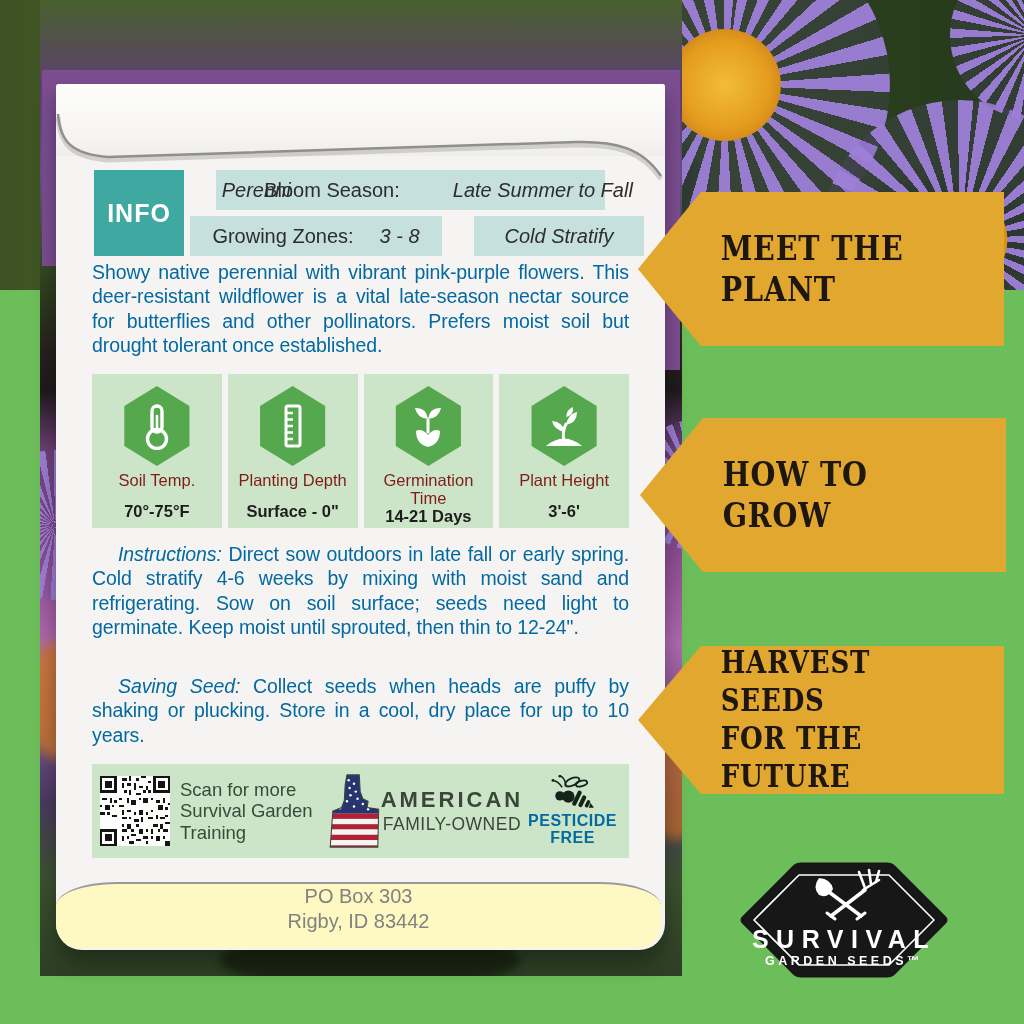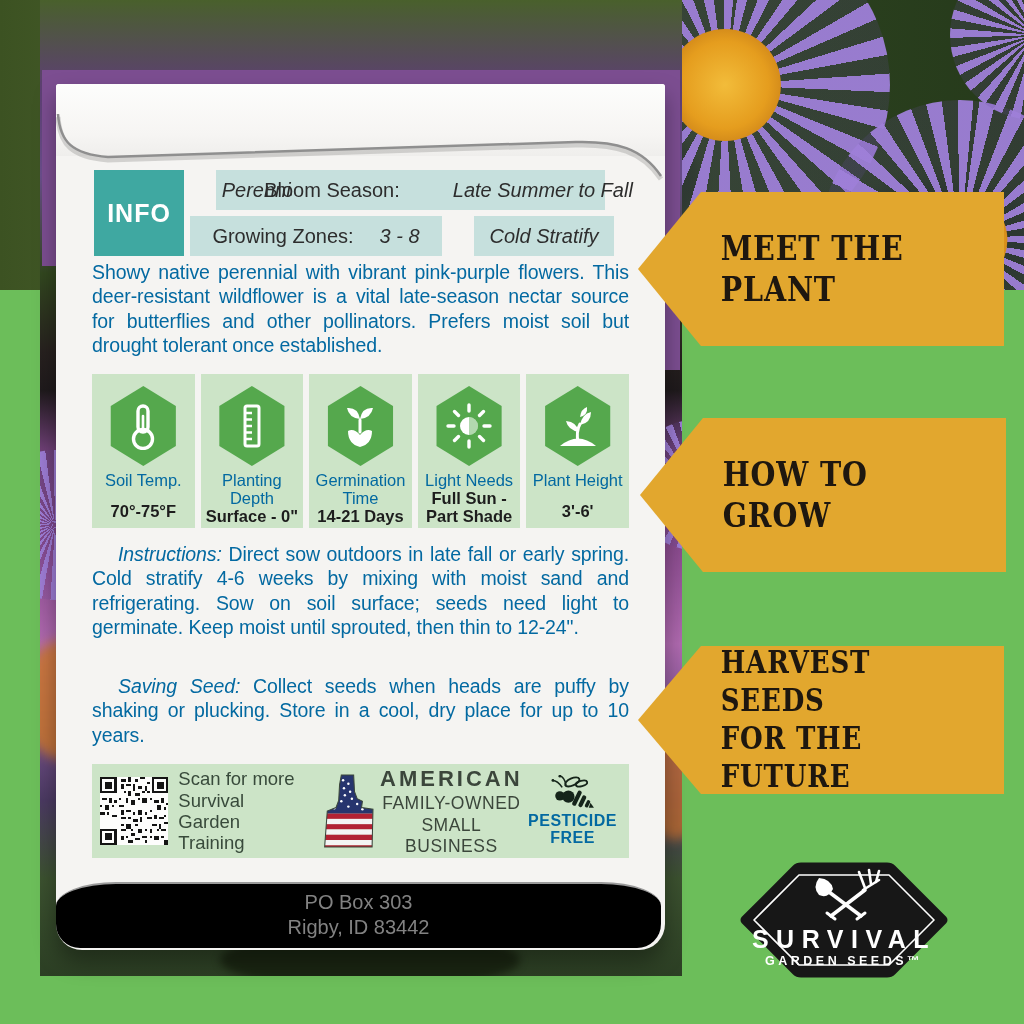--- a/index.html
+++ b/index.html
@@ -18,44 +18,44 @@
     border-radius:50%;background:radial-gradient(circle,#f2bc3a 0%,#e59d1e 55%,#b86f15 100%);}
   .flower.noc::after{display:none;}
 
   
   .purple{position:absolute;background:#7c4e91;z-index:3;}
   .packet-body{position:absolute;left:56px;top:84px;width:609px;height:866px;z-index:4;
     background:#f5f4f2;border-radius:3px 3px 26px 26px;box-shadow:0 12px 22px rgba(0,0,0,.35);}
   .flap-shade{position:absolute;left:0;top:0;width:100%;height:72px;
     background:linear-gradient(180deg,#fdfdfc 0%,#f6f5f3 70%,#efeeec 100%);border-radius:3px 3px 0 0;}
   .seam-svg{position:absolute;left:0;top:0;}
-  .flap-bottom{position:absolute;left:0;top:798px;width:605px;height:66px;background:#000000;
+  .flap-bottom{position:absolute;left:0;top:798px;width:605px;height:66px;background:#fef9c3;
     border-top:2px solid #9a9a9a;border-radius:60px 60px 24px 24px / 24px 24px 24px 24px;
-    text-align:center;padding-top:6px;box-sizing:border-box;}
+    text-align:center;box-sizing:border-box;}
   .addr{color:#828282;font-size:20px;line-height:1.25;}
 
   
   .info-wrap{position:absolute;left:38px;top:86px;width:524px;height:86px;}
   .info-badge{position:absolute;left:0;top:0;width:90px;height:86px;background:#3fa8a1;color:#fff;
     display:flex;align-items:center;justify-content:center;font-weight:bold;font-size:25px;letter-spacing:1px;}
   .cell{position:absolute;background:#c6e0dd;color:#2d2d2d;font-size:20px;
     display:flex;align-items:center;justify-content:center;white-space:nowrap;}
   .bi{font-weight:normal;font-style:italic;margin-left:26px;}
 
   
   .para{position:absolute;left:36px;width:537px;font-size:19.5px;line-height:1.25;color:#0369a1;
     text-align:justify;letter-spacing:-0.1px;}
 
   
   .stats{position:absolute;left:36px;top:290px;width:537px;height:154px;display:flex;gap:6px;}
   .stat{flex:1 1 0;background:#cce4c7;display:flex;flex-direction:column;align-items:center;padding:12px 2px 8px;box-sizing:border-box;}
   .hex{width:74px;height:80px;background:#55a84d;flex:0 0 auto;
     clip-path:polygon(50% 0,94% 25%,94% 75%,50% 100%,6% 75%,6% 25%);
     display:flex;align-items:center;justify-content:center;}
-  .stat-label{margin-top:5px;font-size:16.5px;line-height:1.1;color:#0369a1;text-align:center;flex:1 1 auto;}
+  .stat-label{margin-top:5px;font-size:16.5px;line-height:1.1;color:#7f1d1d;text-align:center;flex:1 1 auto;}
   .stat-value{font-size:16.5px;line-height:1.1;font-weight:bold;color:#1d1d1d;text-align:center;white-space:pre-line;}
 
   
   .footer-band{position:absolute;left:36px;top:680px;width:537px;height:94px;background:#cce4c7;
     display:flex;align-items:center;padding:0 8px;box-sizing:border-box;}
   .qr-cap{margin-left:10px;font-size:18.5px;line-height:1.15;color:#384a3b;white-space:pre-line;}
   .us-stack{margin-left:0;text-align:center;color:#3b463b;}
   .us1{font-size:22px;letter-spacing:3px;font-weight:bold;}
   .us2,.us3{font-size:17.5px;letter-spacing:.5px;margin-top:1px;}
   .pf-stack{margin-left:auto;margin-right:4px;text-align:center;color:#0369a1;}
@@ -115,21 +115,21 @@
         <span>Perennial</span>
       </div>
       <div class="cell" style="left:198px;top:0;width:313px;height:40px;gap:27px;">
         <span>Bloom Season: </span>
         <span class="bi">Late Summer to Fall</span>
       </div>
       <div class="cell" style="left:96px;top:46px;width:252px;height:40px;">
         <span>Growing Zones: </span>
         <span class="bi">3 - 8</span>
       </div>
-      <div class="cell bi" style="left:354px;top:46px;width:140px;height:40px;justify-content:center;">
+      <div class="cell bi" style="left:354px;top:46px;width:170px;height:40px;justify-content:center;">
         <span>Cold Stratify</span>
       </div>
     </div>
 
     <div class="para" style="top:176px;">Showy native perennial with vibrant pink-purple flowers. This deer-resistant wildflower is a vital late-season nectar source for butterflies and other pollinators. Prefers moist soil but drought tolerant once established.</div>
 
     <div class="stats">
       <div class="stat">
         <div class="hex">
           <svg width="40" height="48" viewBox="0 0 40 48">
@@ -161,41 +161,20 @@
         <div class="hex">
           <svg width="44" height="48" viewBox="0 0 44 48">
             <path d="M22 30 v-12" stroke="#fff" stroke-width="3" fill="none" stroke-linecap="round"></path>
             <path d="M22 17 q-11 -1 -13 -11 q11 -1 13 11 z" fill="#fff"></path>
             <path d="M22 17 q11 -1 13 -11 q-11 -1 -13 11 z" fill="#fff"></path>
             <path d="M10 29 q0 13 12 16 q12 -3 12 -16 q-6 -3 -12 4 q-6 -7 -12 -4 z" fill="#fff"></path>
           </svg>
         </div>
         <div class="stat-label">Germination Time</div>
         <div class="stat-value">14-21 Days</div>
-      </div>
-      <div class="stat">
-        <div class="hex">
-          <svg width="48" height="48" viewBox="0 0 48 48">
-            <circle cx="24" cy="24" r="9" fill="#fff"></circle>
-            <path d="M24 15 a9 9 0 0 1 0 18 z" fill="#55a84d" opacity=".45"></path>
-            <g stroke="#fff" stroke-width="3.4" stroke-linecap="round">
-              <line x1="24" y1="3" x2="24" y2="9"></line>
-                <line x1="24" y1="39" x2="24" y2="45"></line>
-              <line x1="3" y1="24" x2="9" y2="24"></line>
-                <line x1="39" y1="24" x2="45" y2="24"></line>
-              <line x1="9.5" y1="9.5" x2="13.5" y2="13.5"></line>
-                <line x1="34.5" y1="34.5" x2="38.5" y2="38.5"></line>
-              <line x1="9.5" y1="38.5" x2="13.5" y2="34.5"></line>
-                <line x1="34.5" y1="13.5" x2="38.5" y2="9.5"></line>
-            </g>
-          </svg>
-        </div>
-        <div class="stat-label">Light Needs</div>
-        <div class="stat-value">Full Sun -
-Part Shade</div>
       </div>
       <div class="stat">
         <div class="hex">
           <svg width="48" height="48" viewBox="0 0 48 48">
             <path d="M6 44 q18 -15 36 0 z" fill="#fff"></path>
             <path d="M24 41 q-2 -12 2 -19" stroke="#fff" stroke-width="3" fill="none" stroke-linecap="round"></path>
             <path d="M26 23 q2 -11 11 -13 q0 11 -11 13 z" fill="#fff"></path>
             <path d="M25 30 q-11 -2 -13 -11 q11 1 13 11 z" fill="#fff"></path>
             <path d="M26 15 q1 -8 7 -10 q1 8 -7 10 z" fill="#fff"></path>
           </svg>
@@ -338,21 +317,20 @@
           <rect x="0" y="69" width="60" height="6" fill="#b22234"></rect>
           <rect x="0" y="75" width="60" height="6" fill="#f4f4f4"></rect>
           <rect x="0" y="81" width="60" height="3" fill="#b22234"></rect>
         </g>
         <path d="M22,1 L36,1 L37,20 L40,28 L46,31 L45,38 L58,40 L57,83 L3,83 L6,42 L16,38 L19,30 L20,12 Z" fill="none" stroke="#3b463b" stroke-width="1.2"></path>
       </svg>
 
       <div class="us-stack">
         <div class="us1">AMERICAN</div>
         <div class="us2">FAMILY-OWNED</div>
-        <div class="us3">SMALL BUSINESS</div>
       </div>
 
       <div class="pf-stack">
         <svg width="52" height="34" viewBox="0 0 64 44">
           <g stroke="#15241a" stroke-width="2" fill="none">
             <path d="M18,16 q-6,-9 -12,-9"></path>
               <path d="M23,13 q-2,-10 -8,-12"></path>
           </g>
           <circle cx="6" cy="7" r="1.8" fill="#15241a"></circle>
             <circle cx="15" cy="1.5" r="1.8" fill="#15241a"></circle>

